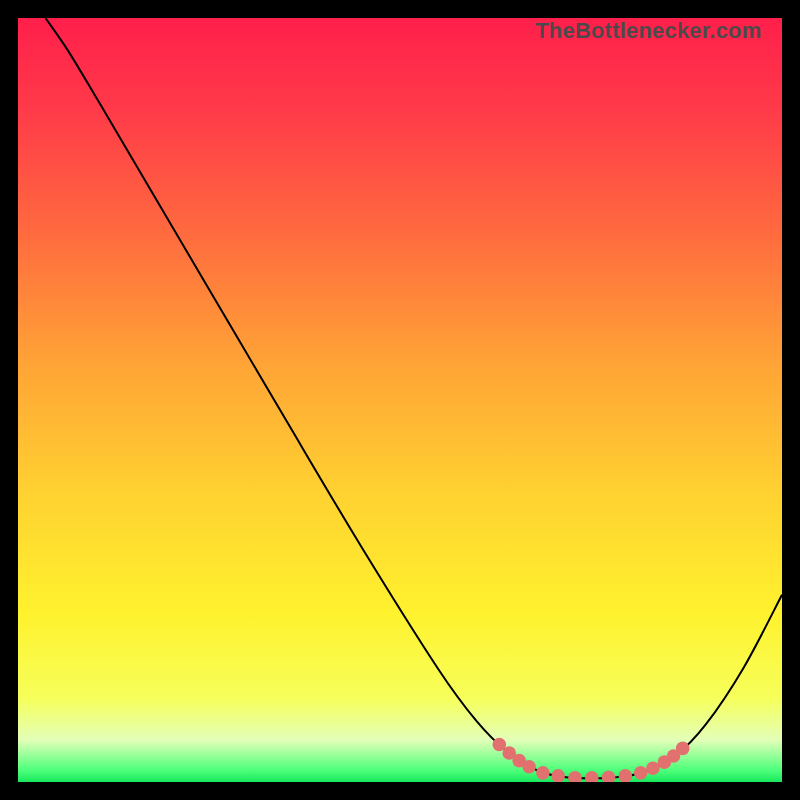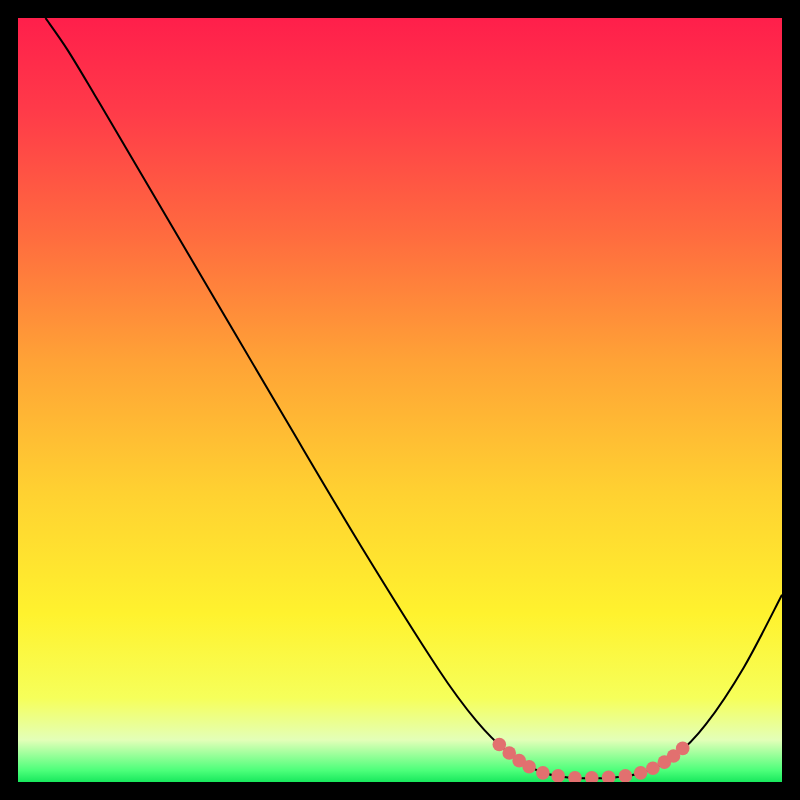--- a/index.html
+++ b/index.html
@@ -28,20 +28,21 @@
     left: 0;
     top: 0;
     width: 764px;
     height: 764px;
   }
 </style>
 </head>
 <body>
 
 <div class="frame">
+  <div class="watermark">TheBottlenecker.com</div>
   <svg class="chart" viewBox="0 0 764 764">
     <defs>
       <linearGradient id="bg-grad" x1="0" y1="0" x2="0" y2="1">
           <stop offset="0%" stop-color="#ff1f4b"></stop>
           <stop offset="12%" stop-color="#ff3a49"></stop>
           <stop offset="28.000000000000004%" stop-color="#ff6a3f"></stop>
           <stop offset="45%" stop-color="#ffa336"></stop>
           <stop offset="62%" stop-color="#ffd131"></stop>
           <stop offset="78%" stop-color="#fff22e"></stop>
           <stop offset="89%" stop-color="#f6ff5a"></stop>

